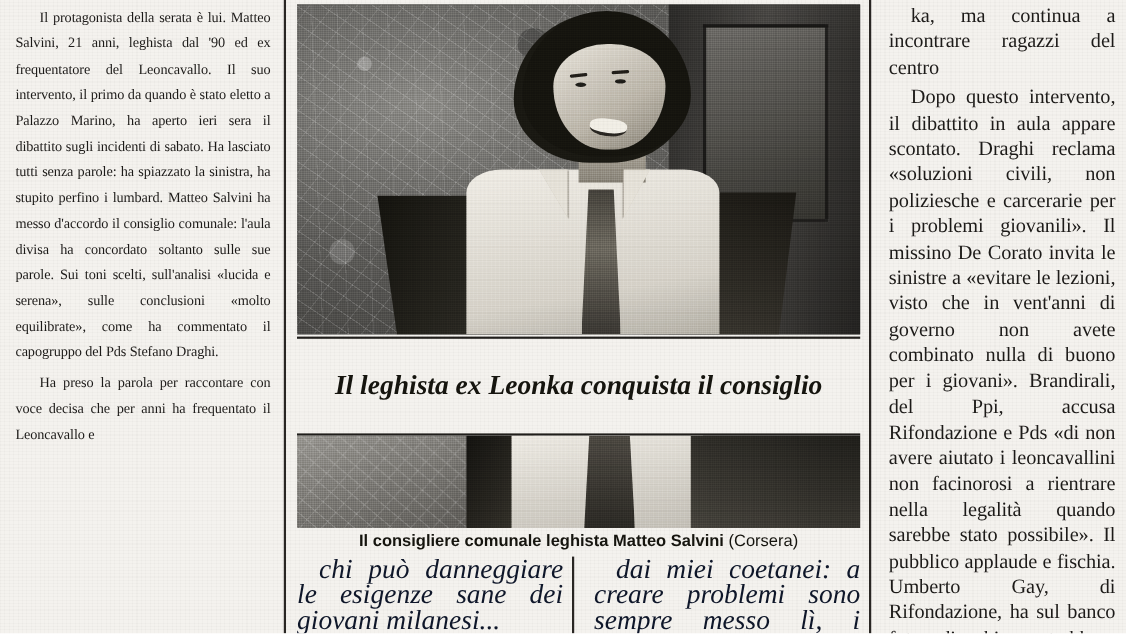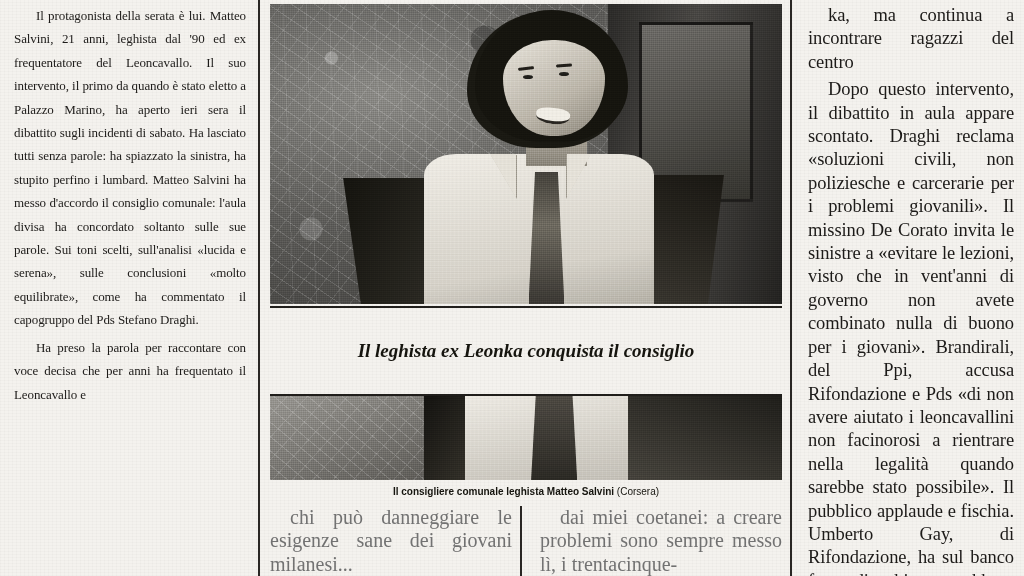--- a/index.html
+++ b/index.html
@@ -288,61 +288,62 @@
     justify-content: center;
     align-items: center;
     background: #f4f2ee;
     border-top: 2px solid #211f1c;
     border-bottom: 2px solid #211f1c;
   }
   #headline .hl {
     font-family: "Liberation Serif", serif;
     font-style: italic;
     font-weight: bold;
-    font-size: 19px;
+    font-size: 25px;
     line-height: 34px;
     color: #16150f;
     text-align: center;
     white-space: nowrap;
   }
 
   
   #caption {
     position: absolute;
     left: 8px;
     top: 482px;
     width: 512px;
     font-family: "Liberation Sans", sans-serif;
-    font-size: 10px;
+    font-size: 15px;
     line-height: 19px;
     color: #16150f;
     text-align: center;
     white-space: nowrap;
   }
   #caption .cap-bold { font-weight: bold; }
   #caption .cap-src { font-weight: normal; }
 
   
   #center-bottom {
     position: absolute;
     left: 8px;
     top: 506px;
     width: 512px;
     height: 70px;
     display: flex;
   }
   #center-bottom .sub {
     width: 50%;
     box-sizing: border-box;
-    font-size: 20px;
+    font-size: 25px;
     line-height: 23.4px;
-    color: #737373;
+    color: #0f172a;
     text-align: justify;
     font-family: "Liberation Serif", serif;
     overflow: hidden;
+    font-style: italic;
   }
   #center-bottom .sub.left { padding-right: 14px; }
   #center-bottom .sub.right { padding-left: 14px; }
   #center-bottom .sub p { margin: 0; text-indent: 20px; }
   .sub-rule {
     position: absolute;
     left: 262px;
     top: 506px;
     bottom: 0;
     width: 2px;

